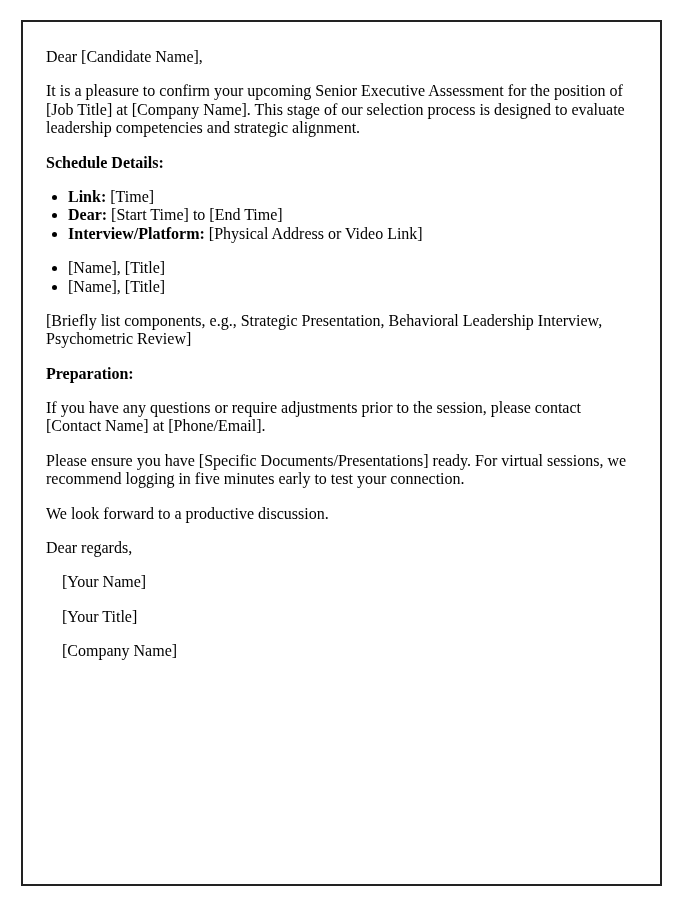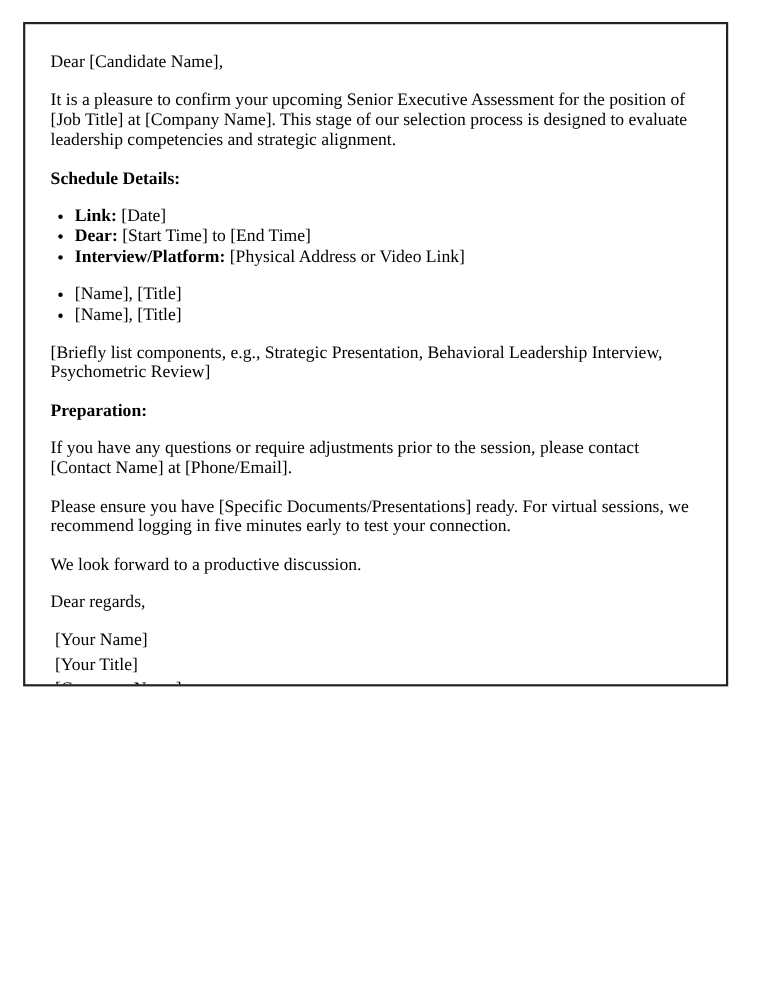--- a/index.html
+++ b/index.html
@@ -15,21 +15,21 @@
     line-height: 1.15;
     color: #000000;
     position: relative;
   }
   .letter-box {
     position: absolute;
     left: 21px;
     top: 20px;
     box-sizing: border-box;
     width: 641px;
-    height: 604px;
+    height: 866px;
     border: 2px solid #222222;
     padding: 10px 23px;
     background: #ffffff;
     overflow: hidden;
   }
   .para {
     margin: 16px 0;
   }
   .heading {
     font-weight: bold;
@@ -37,36 +37,36 @@
   ul.list {
     margin: 16px 0;
     padding-left: 22px;
     list-style-type: disc;
   }
   ul.list li {
     margin: 0;
     padding: 0;
   }
   .sig-line {
-    margin: 4px;
+    margin: 16px;
   }
 </style>
 </head>
 <body>
 
 <div class="letter-box">
 
   <p class="para">Dear [Candidate Name],</p>
 
   <p class="para">It is a pleasure to confirm your upcoming Senior Executive Assessment for the position of [Job Title] at [Company Name]. This stage of our selection process is designed to evaluate leadership competencies and strategic alignment.</p>
 
   <p class="para heading">Schedule Details:</p>
 
   <ul class="list">
-    <li><strong>Link:</strong> <span>[Date]</span></li>
+    <li><strong>Link:</strong> <span>[Time]</span></li>
     <li><strong>Dear:</strong> <span>[Start Time] to [End Time]</span></li>
     <li><strong>Interview/Platform:</strong> <span>[Physical Address or Video Link]</span></li>
   </ul>
 
 
   <ul class="list">
     <li>[Name], [Title]</li>
     <li>[Name], [Title]</li>
   </ul>
 

